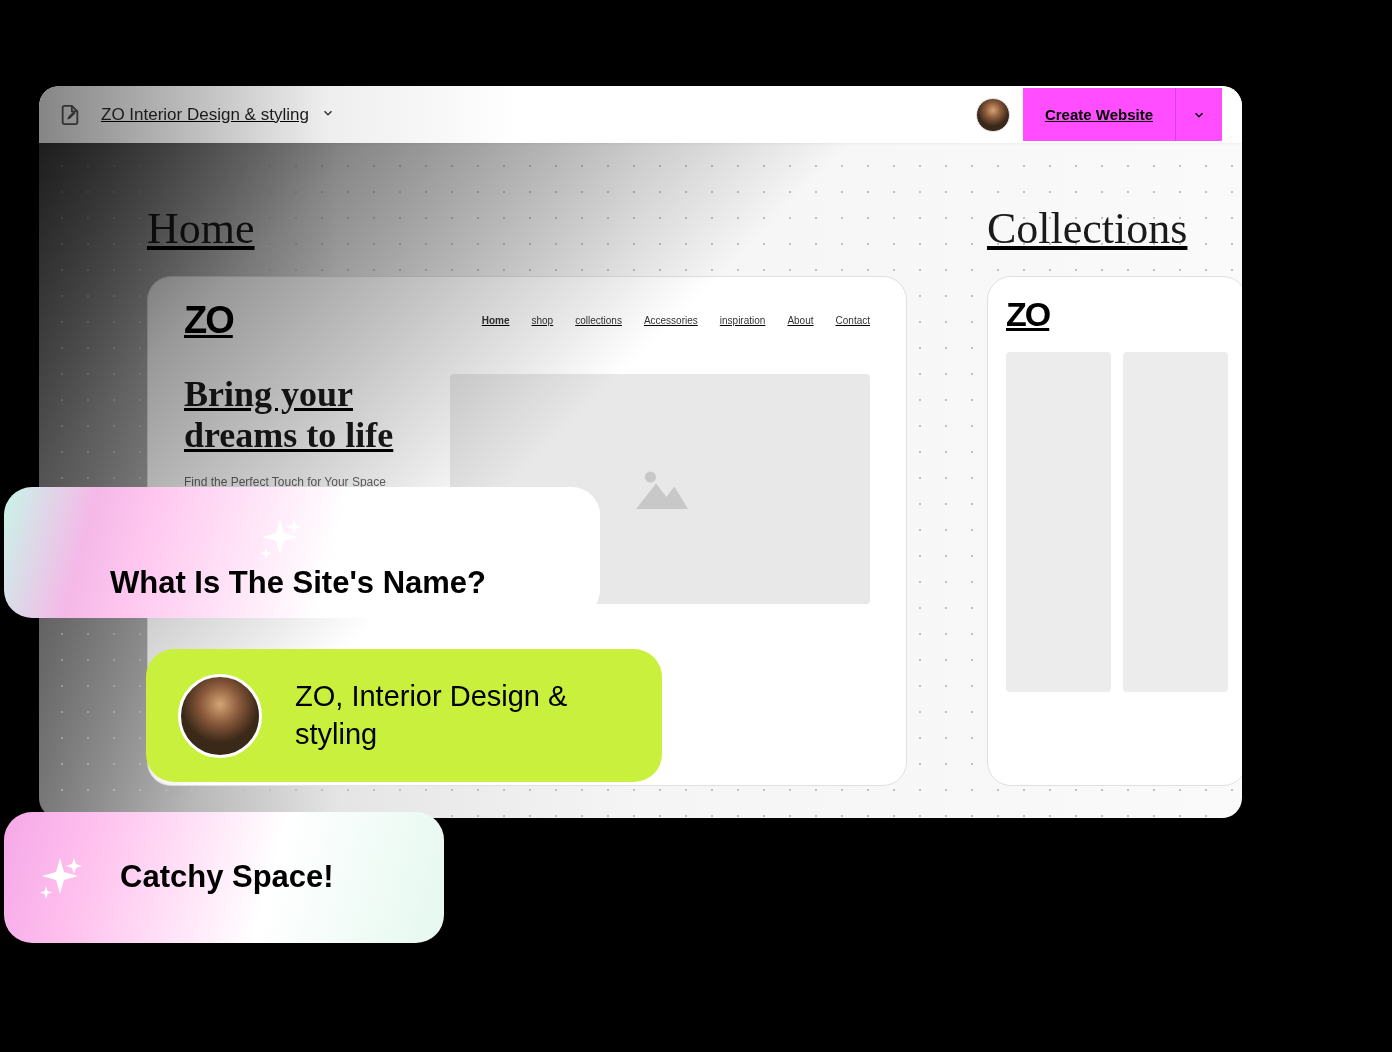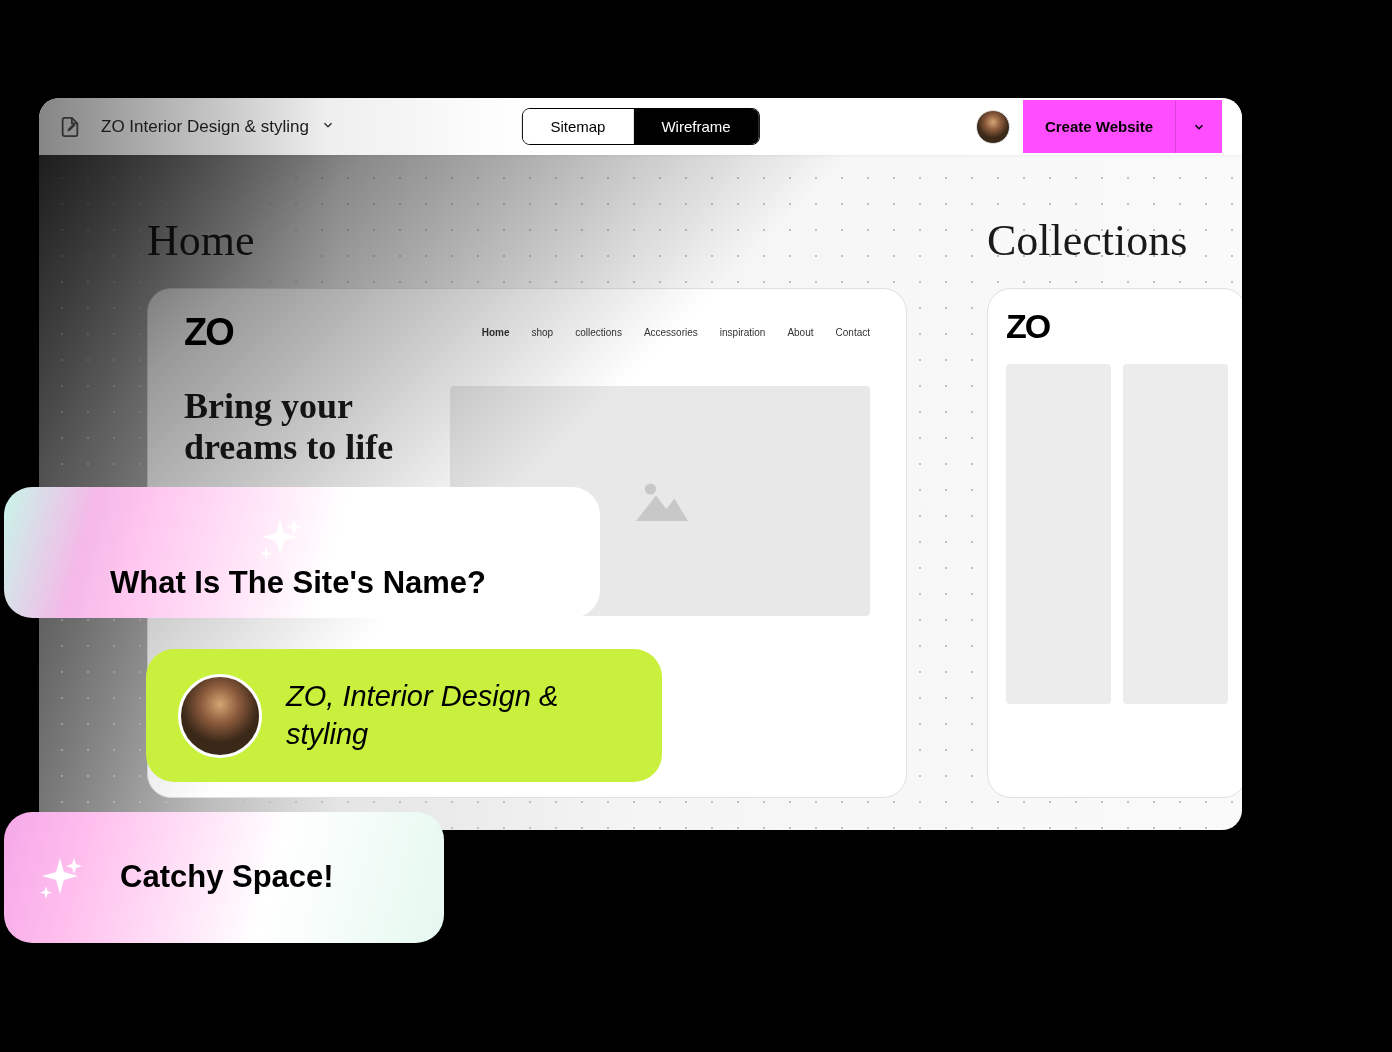--- a/index.html
+++ b/index.html
@@ -10,27 +10,28 @@
     body {
       background: #000;
       font-family: -apple-system, BlinkMacSystemFont, 'Segoe UI', sans-serif;
       width: 1392px;
       height: 1052px;
       position: relative;
       overflow: hidden;
     }
     .app-window {
       position: absolute;
-      top: 98px;
+      top: 86px;
       left: 39px;
       width: 1203px;
       height: 732px;
       background: linear-gradient(to right, #888 0%, #e5e5e5 25%, #f5f5f5 50%, #fafafa 100%);
       border-radius: 20px;
       overflow: hidden;
+      text-decoration: underline;
     }
     .dark-gradient {
       position: absolute;
       top: 0;
       left: 0;
       width: 100%;
       height: 100%;
       background: linear-gradient(135deg, rgba(0,0,0,0.85) 0%, rgba(0,0,0,0.4) 20%, rgba(0,0,0,0) 45%);
       pointer-events: none;
       z-index: 5;
@@ -259,22 +260,21 @@
       height: 131px;
       background: linear-gradient(105deg, #c8f5e8 0%, #f5b8e8 15%, #ffc8f0 25%, #fff 55%, #fff 100%);
       flex-direction: column;
     }
     .bubble-user {
       top: 649px;
       left: 146px;
       width: 516px;
       height: 133px;
       background: #c8f03c;
-      gap: 24px;
-      font-style: italic;
+      gap: 33px;
     }
     .bubble-ai-2 {
       top: 812px;
       left: 4px;
       width: 440px;
       height: 131px;
       background: linear-gradient(105deg, #f5a8e8 0%, #ffc0ee 20%, #fff 60%, #d8f5e8 120%);
     }
     .sparkle-icon {
       width: 48px;
@@ -325,24 +325,20 @@
         <path d="M14 2H6a2 2 0 0 0-2 2v16a2 2 0 0 0 2 2h12a2 2 0 0 0 2-2V8z"></path>
         <path d="M14 2v6h6"></path>
         <path d="M10 14l6-6 2 2-6 6-3 1z" fill="#333" stroke="none"></path>
       </svg>
     </div>
     <div class="project-name">ZO Interior Design &amp; styling</div>
     <div class="chevron-down">
       <svg viewBox="0 0 24 24" fill="none" stroke="#333" stroke-width="2.5">
         <polyline points="6 9 12 15 18 9"></polyline>
       </svg>
-    </div>
-    <div class="view-toggle">
-      <button class="toggle-btn">Sitemap</button>
-      <button class="toggle-btn active">Wireframe</button>
     </div>
     <div class="topbar-right">
       <div class="avatar"></div>
       <div class="create-btn-group">
         <button class="create-btn">Create Website</button>
         <button class="create-btn-arrow">
           <svg width="14" height="14" viewBox="0 0 24 24" fill="none" stroke="#000" stroke-width="2.5">
             <polyline points="6 9 12 15 18 9"></polyline>
           </svg>
         </button>

